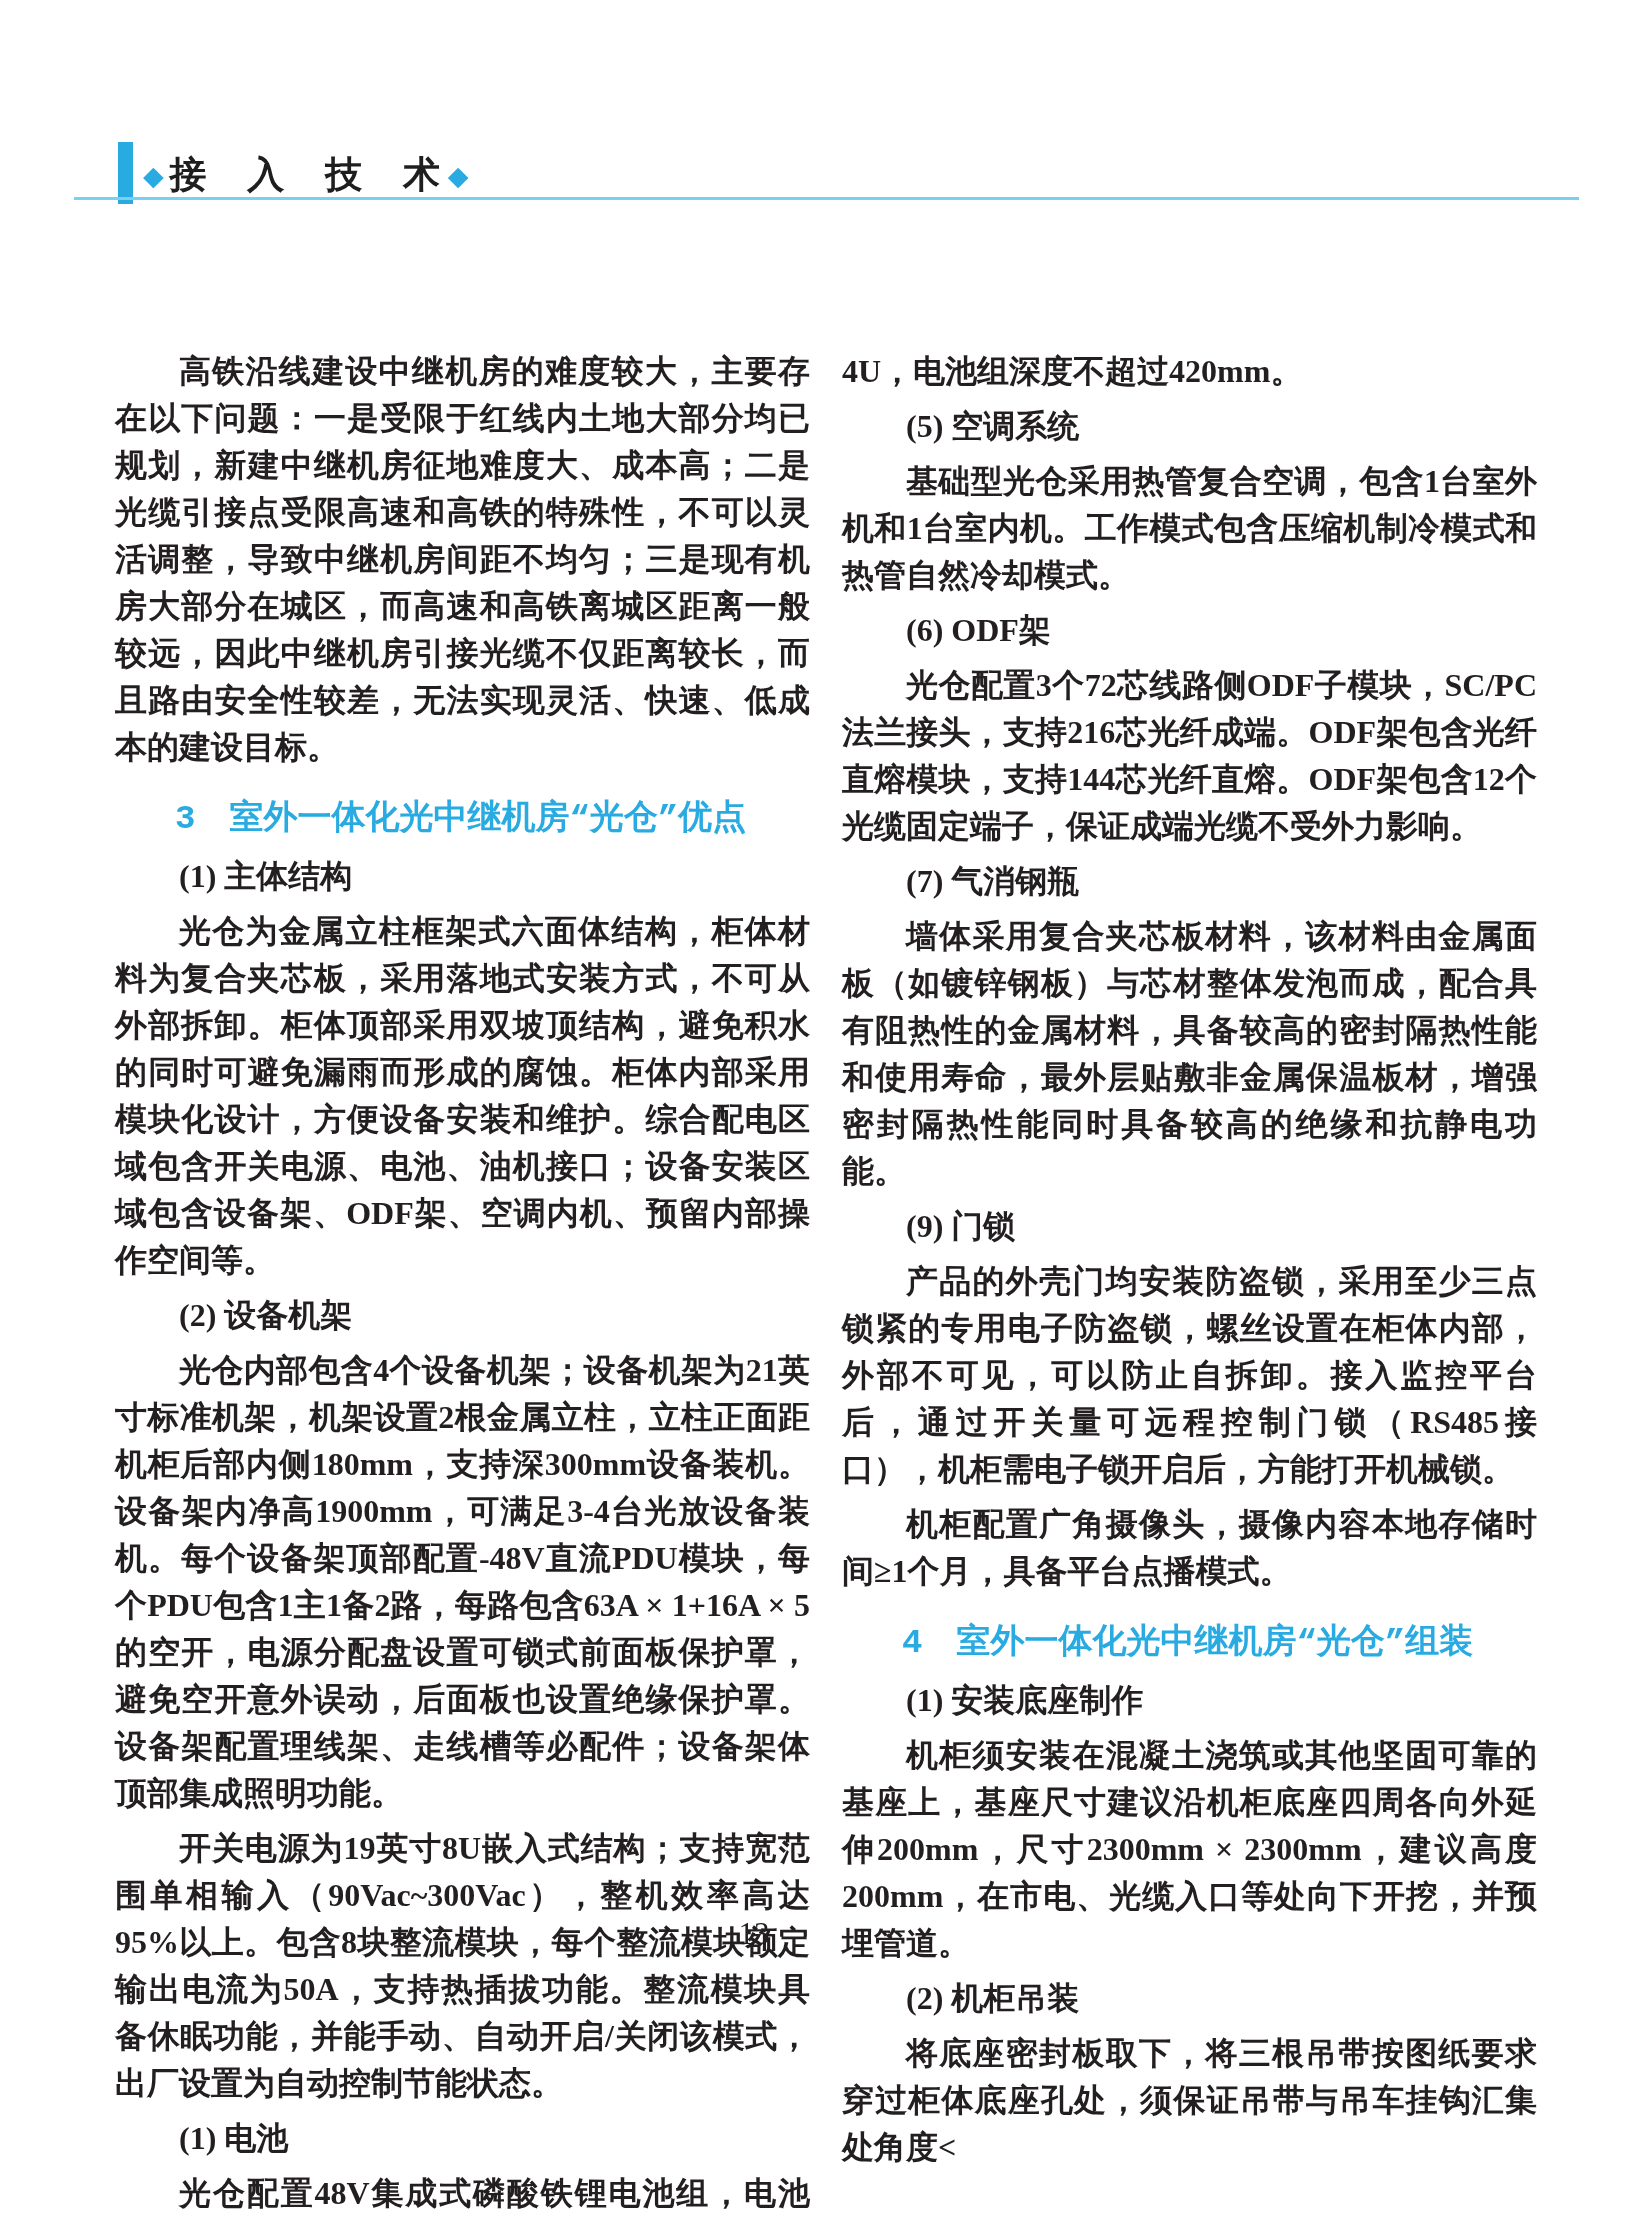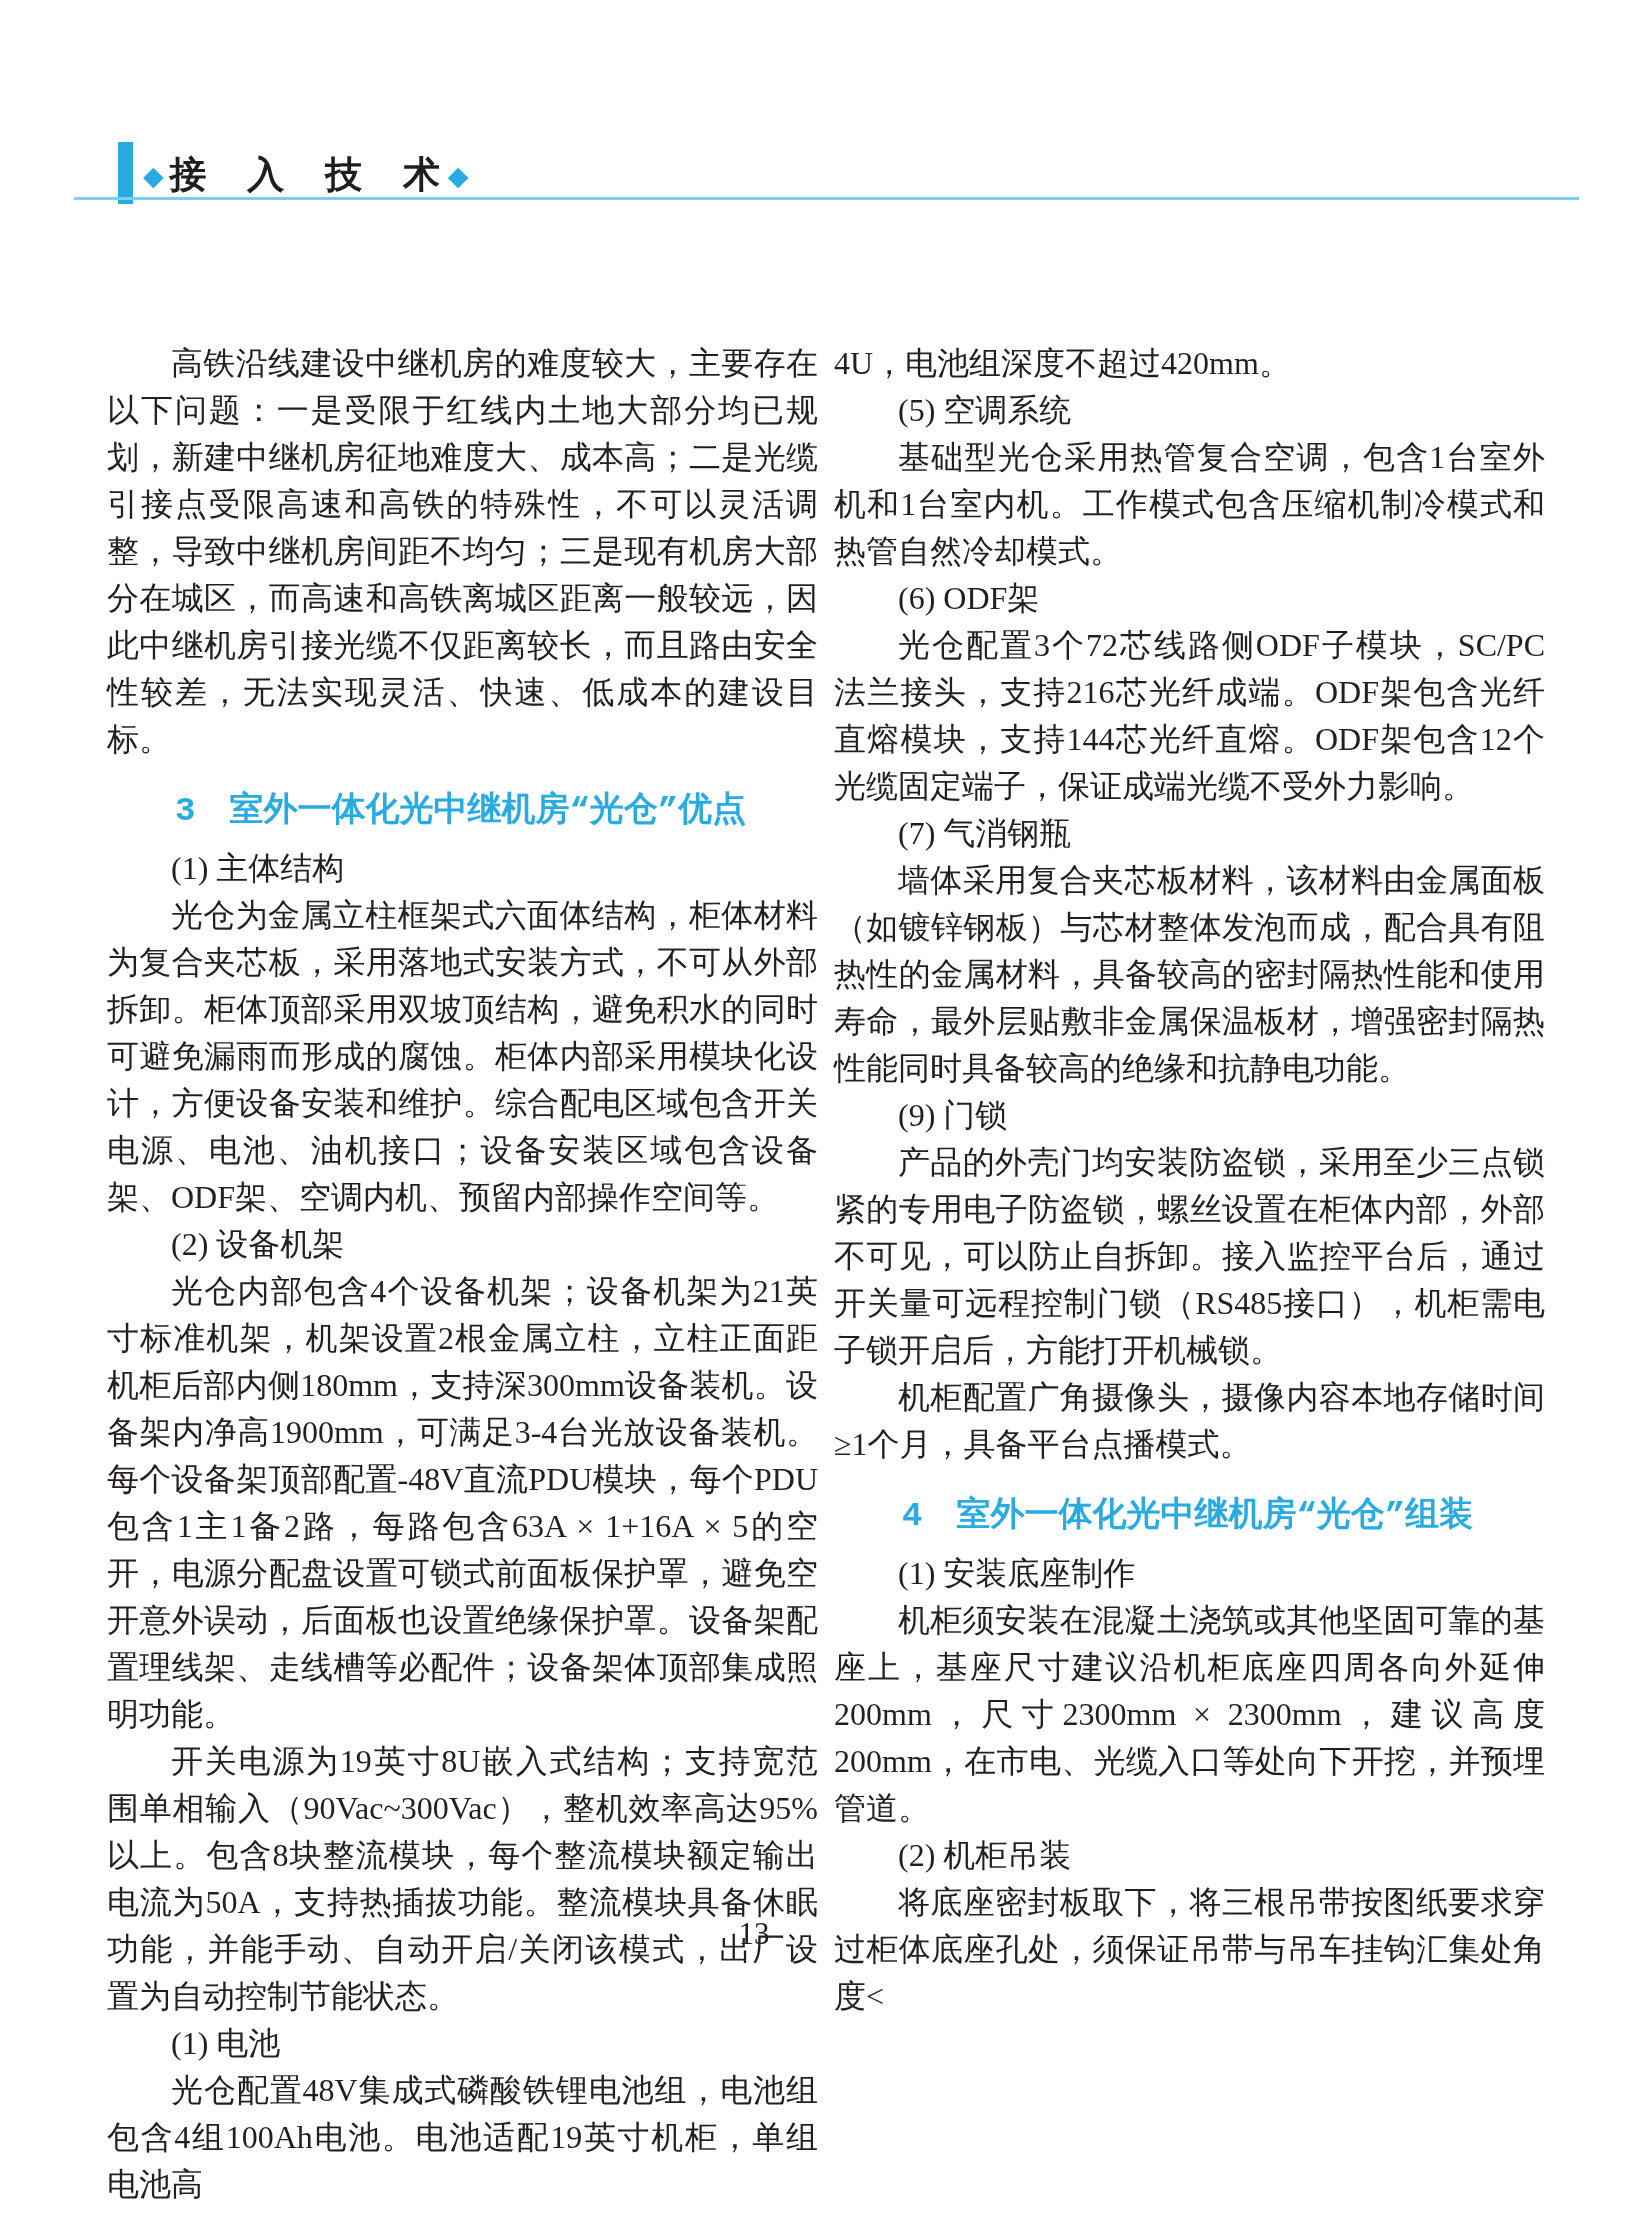--- a/index.html
+++ b/index.html
@@ -35,21 +35,21 @@
     background:var(--rule,#79d0f2);
   }
   
   .col{
     position:absolute;top:340px;width:711px;
     font-size:32px;line-height:47px;
     text-align:justify;
   }
   .col-left{left:107px;}
   .col-right{left:834px;}
-  .col p{margin:0;padding:0;text-indent:2em;}
+  .col p{margin:8px;padding:0;text-indent:2em;font-weight:bold;}
   .col p.cont{text-indent:0;}
   .col p.sec-h{
     font-family:Liberation Mono, monospace;
     font-weight:bold;
     color:var(--accent,#29abe2);
     font-size:34px;line-height:47px;
     margin:25px 0 9.7px 0;
     text-indent:2em;
     text-align:left;
     white-space:pre-wrap;

